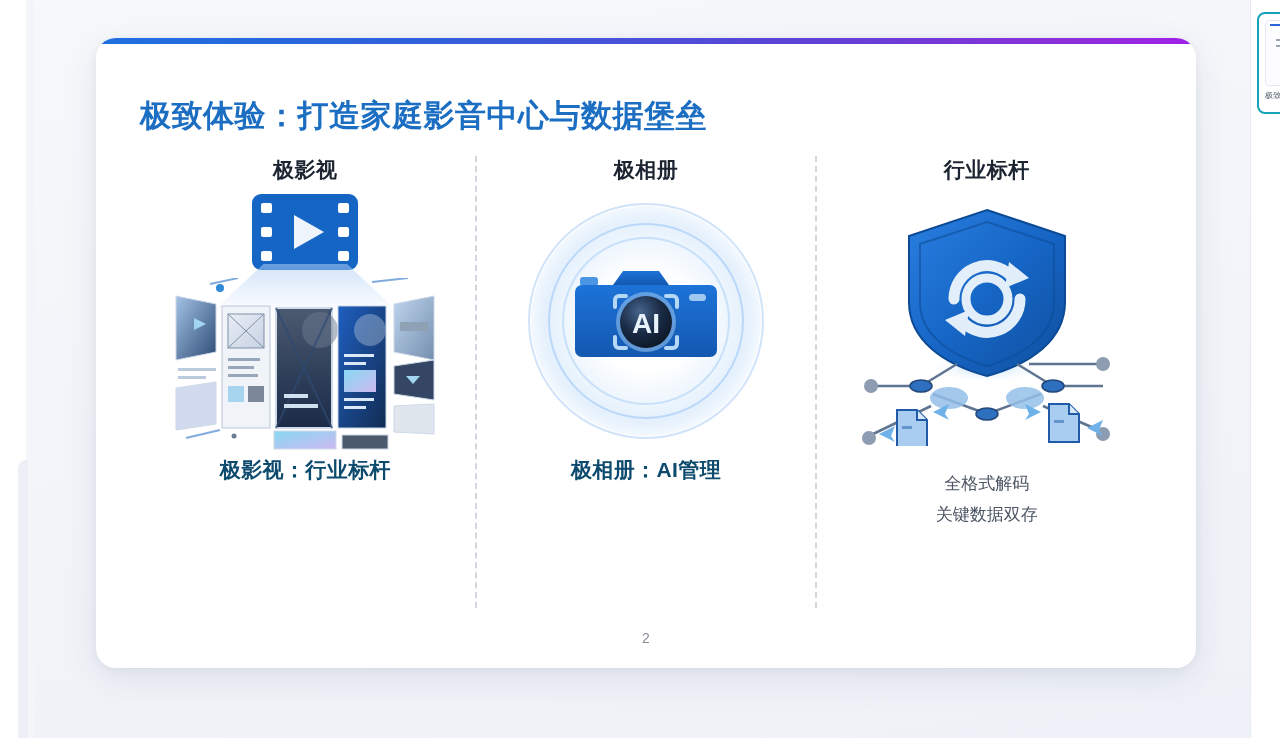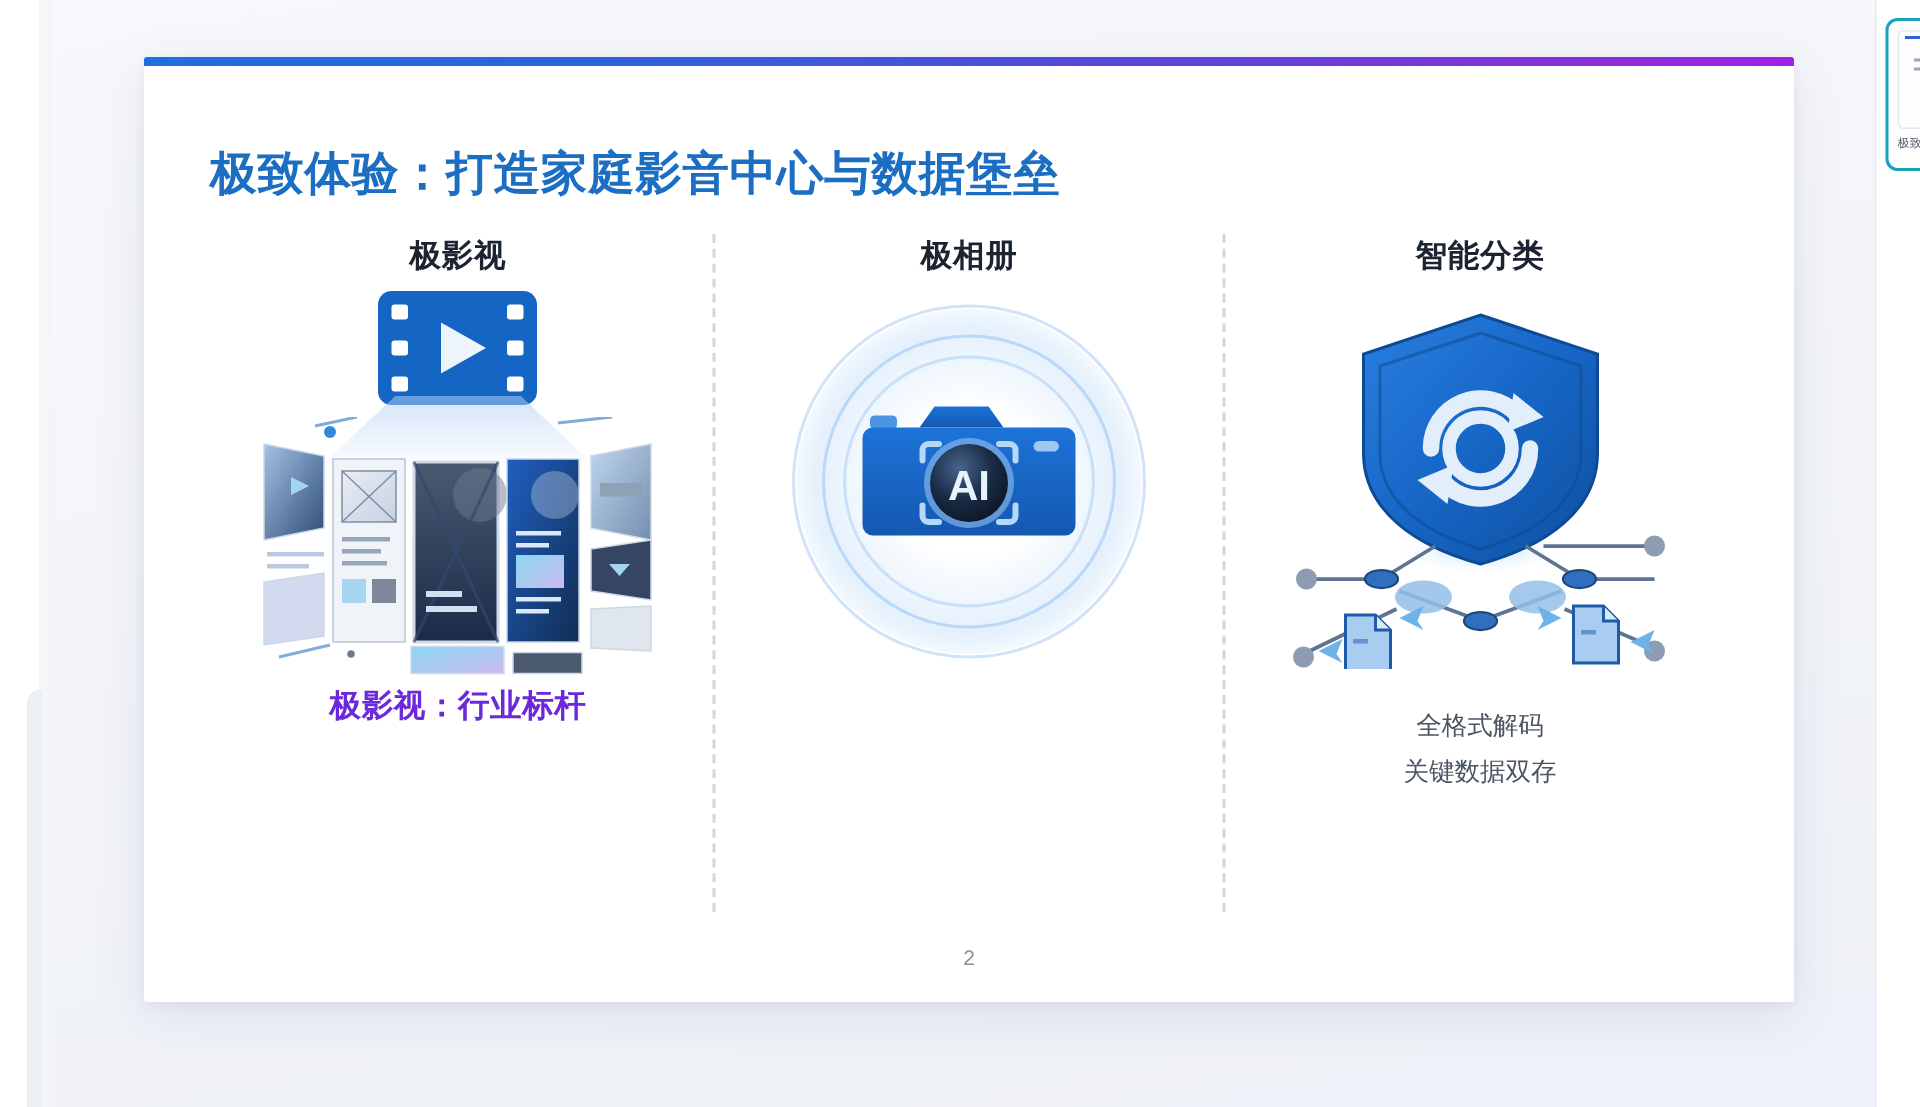--- a/index.html
+++ b/index.html
@@ -51,21 +51,21 @@
   }
 
   
   .slide-card {
     position: absolute;
     left: 96px;
     top: 38px;
     width: 1100px;
     height: 630px;
     background: #ffffff;
-    border-radius: 2px;
+    border-radius: 20px;
     box-shadow: 0 10px 34px rgba(60,72,110,0.10), 0 2px 8px rgba(60,72,110,0.06);
     overflow: hidden;
   }
 
   .top-accent {
     position: absolute;
     left: 0; top: 0;
     width: 100%;
     height: 6px;
     background: linear-gradient(90deg, #1f6fe0 0%, #2f62dd 28%, #5b45d8 62%, #8b2fd8 88%, #a020e8 100%);
@@ -122,21 +122,21 @@
     height: 258px;
     position: relative;
     display: flex;
     align-items: center;
     justify-content: center;
   }
 
   .col-name {
     font-size: 21px;
     font-weight: bold;
-    color: #6d28d9;
+    color: #0c4a6e;
     margin-top: 6px;
     letter-spacing: 0.4px;
     white-space: nowrap;
   }
 
   .col-desc {
     margin-top: 18px;
     text-align: center;
     font-size: 17px;
     color: #4b5563;
@@ -391,26 +391,27 @@
             <path d="M106 46 v-7 a4 4 0 0 0 -4 -4 h-7"></path>
             <path d="M44 76 v7 a4 4 0 0 0 4 4 h7"></path>
             <path d="M106 76 v7 a4 4 0 0 1 -4 4 h-7"></path>
           </g>
           <circle cx="75" cy="61" r="30" fill="#9ec9f0" opacity="0.55"></circle>
           <circle cx="75" cy="61" r="26" fill="url(#lens)"></circle>
           <text x="75" y="72" text-anchor="middle" font-family="Liberation Sans, sans-serif" font-size="28" font-weight="bold" fill="#e8f2fb">AI</text>
         </svg>
       </div>
 
+      <div class="col-name">极相册：AI管理</div>
     </div>
 
     <div class="col-divider"></div>
 
     <div class="column">
-      <div class="col-head">智能分类</div>
+      <div class="col-head">行业标杆</div>
 
       <div class="icon-stage">
         <svg class="shield-wrap" width="268" height="248" viewBox="0 0 268 248">
           <defs>
             <linearGradient id="shieldg" x1="0" y1="0" x2="1" y2="1">
               <stop offset="0%" stop-color="#2a7fe0"></stop>
               <stop offset="50%" stop-color="#1666c6"></stop>
               <stop offset="100%" stop-color="#0f4f9e"></stop>
             </linearGradient>
             <radialGradient id="floorglow" cx="50%" cy="50%" r="50%">

